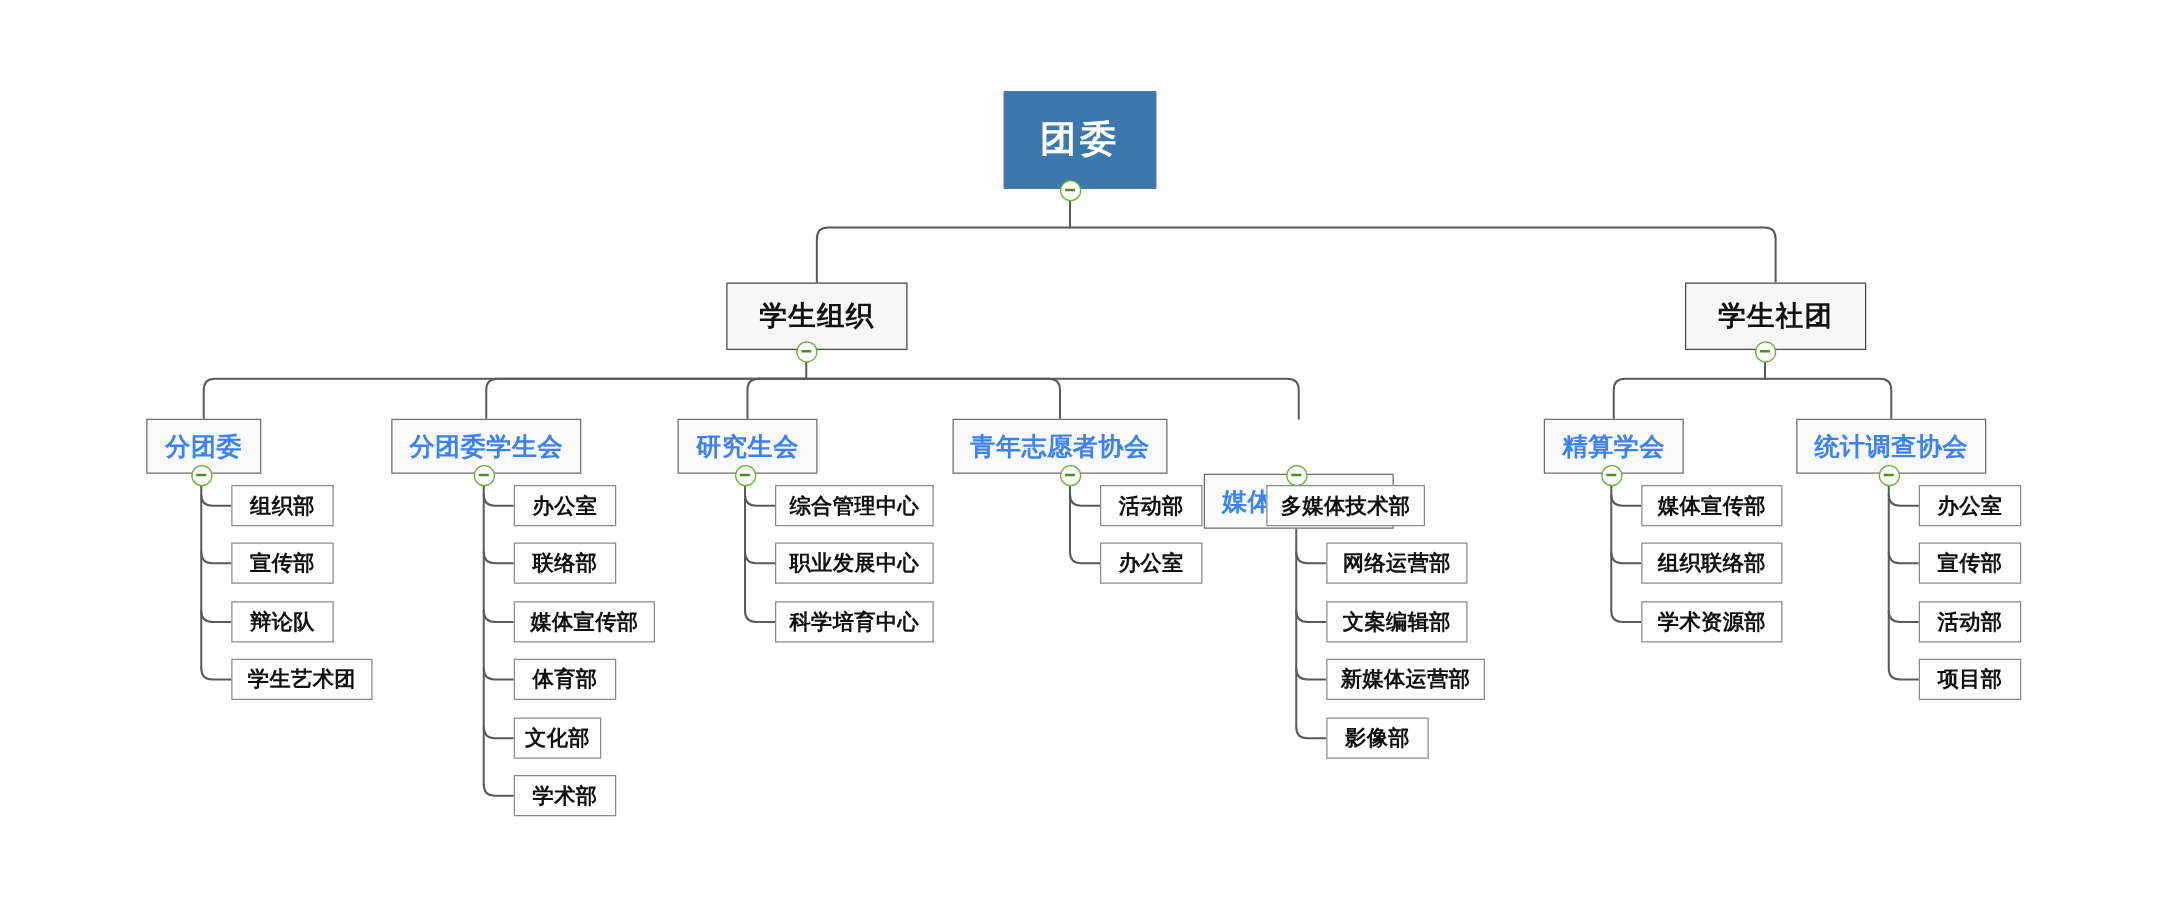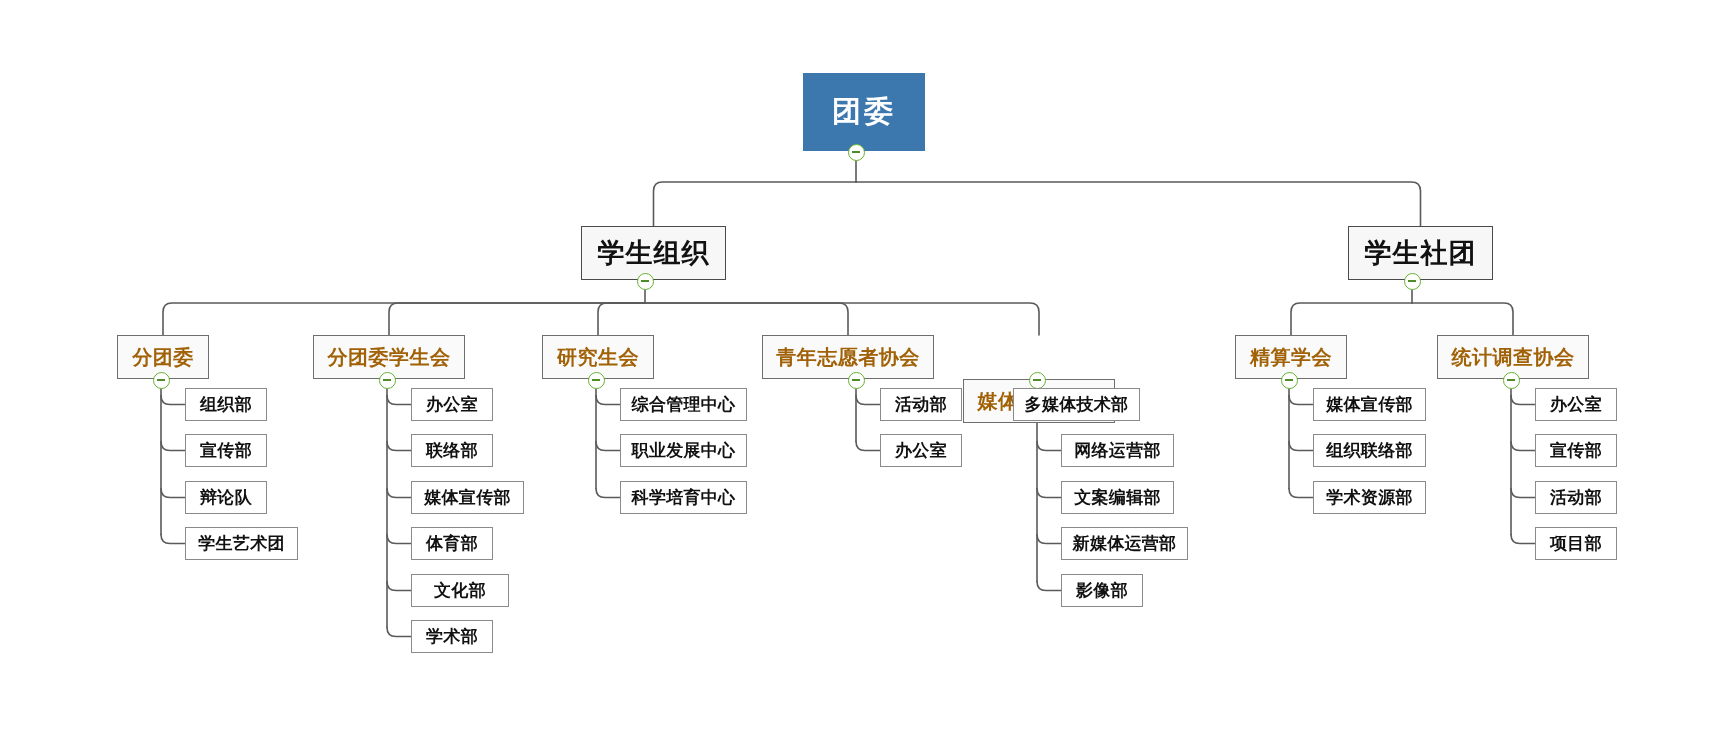--- a/index.html
+++ b/index.html
@@ -40,27 +40,27 @@
     color: #ffffff;
     font-weight: bold;
     font-size: 29px;
     letter-spacing: 3px;
   }
   .node-l2 {
     background: #F7F7F7;
     border: 1.6px solid #4A4A4A;
     color: #111111;
     font-weight: bold;
-    font-size: 27px;
+    font-size: 22px;
     letter-spacing: 1px;
   }
   .node-l3 {
     background: #FAFAFA;
     border: 1.6px solid #6E6E6E;
-    color: #a16207;
+    color: #3b82f6;
     font-weight: bold;
     font-size: 20px;
     letter-spacing: 0.5px;
   }
   .node-leaf {
     background: #FFFFFF;
     border: 1.5px solid #8A8A8A;
     color: #111111;
     font-weight: bold;
     font-size: 17px;
@@ -158,21 +158,21 @@
       <div class="node node-leaf" style="left: 185px; top: 481px; width: 82px; height: 33px;">辩论队</div>
       <div class="node node-leaf" style="left: 185px; top: 527px; width: 113px; height: 33px;">学生艺术团</div>
       <div class="node node-l3" style="left: 313px; top: 335px; width: 152px; height: 44px;">分团委学生会</div>
       <div class="toggle" style="left: 378.5px; top: 371.5px;">
         <div class="toggle-bar"></div>
       </div>
       <div class="node node-leaf" style="left: 411px; top: 388px; width: 82px; height: 33px;">办公室</div>
       <div class="node node-leaf" style="left: 411px; top: 434px; width: 82px; height: 33px;">联络部</div>
       <div class="node node-leaf" style="left: 411px; top: 481px; width: 113px; height: 33px;">媒体宣传部</div>
       <div class="node node-leaf" style="left: 411px; top: 527px; width: 82px; height: 33px;">体育部</div>
-      <div class="node node-leaf" style="left: 411px; top: 574px; width: 98px; height: 33px;">文化部</div>
+      <div class="node node-leaf" style="left: 411px; top: 574px; width: 70px; height: 33px;">文化部</div>
       <div class="node node-leaf" style="left: 411px; top: 620px; width: 82px; height: 33px;">学术部</div>
       <div class="node node-l3" style="left: 542px; top: 335px; width: 112px; height: 44px;">研究生会</div>
       <div class="toggle" style="left: 587.5px; top: 371.5px;">
         <div class="toggle-bar"></div>
       </div>
       <div class="node node-leaf" style="left: 620px; top: 388px; width: 127px; height: 33px;">综合管理中心</div>
       <div class="node node-leaf" style="left: 620px; top: 434px; width: 127px; height: 33px;">职业发展中心</div>
       <div class="node node-leaf" style="left: 620px; top: 481px; width: 127px; height: 33px;">科学培育中心</div>
       <div class="node node-l3" style="left: 762px; top: 335px; width: 172px; height: 44px;">青年志愿者协会</div>
       <div class="toggle" style="left: 847.5px; top: 371.5px;">

